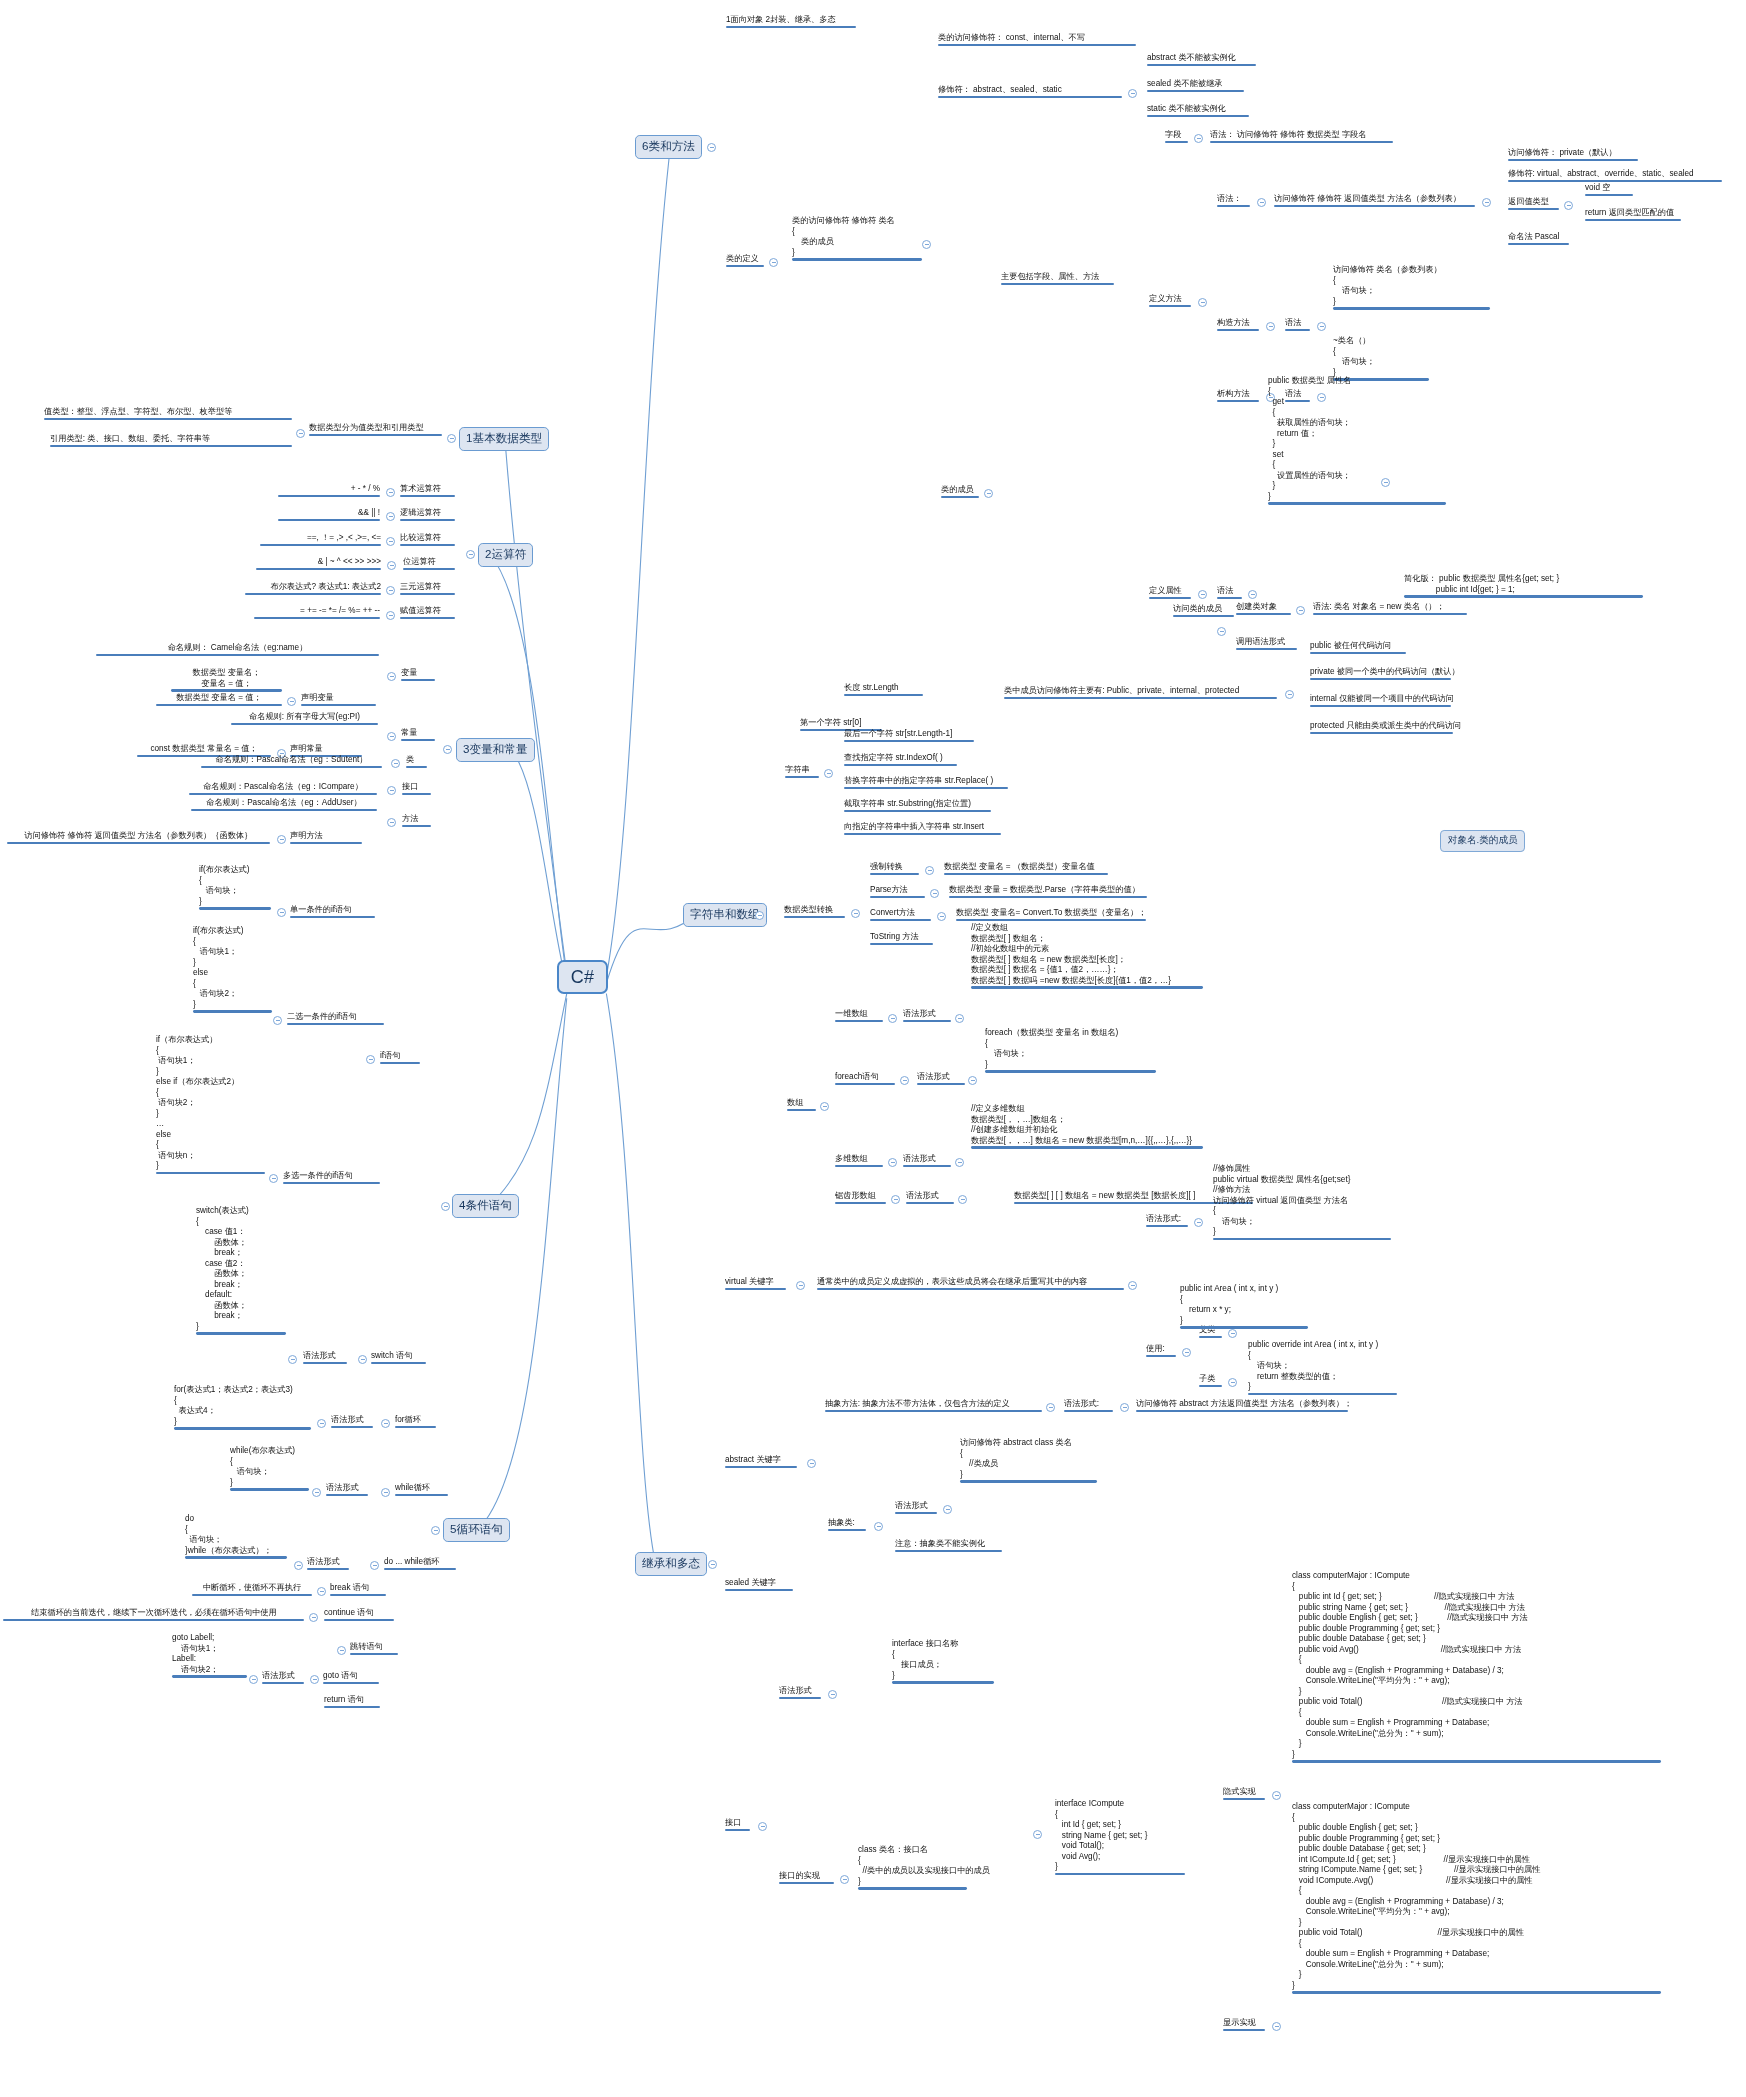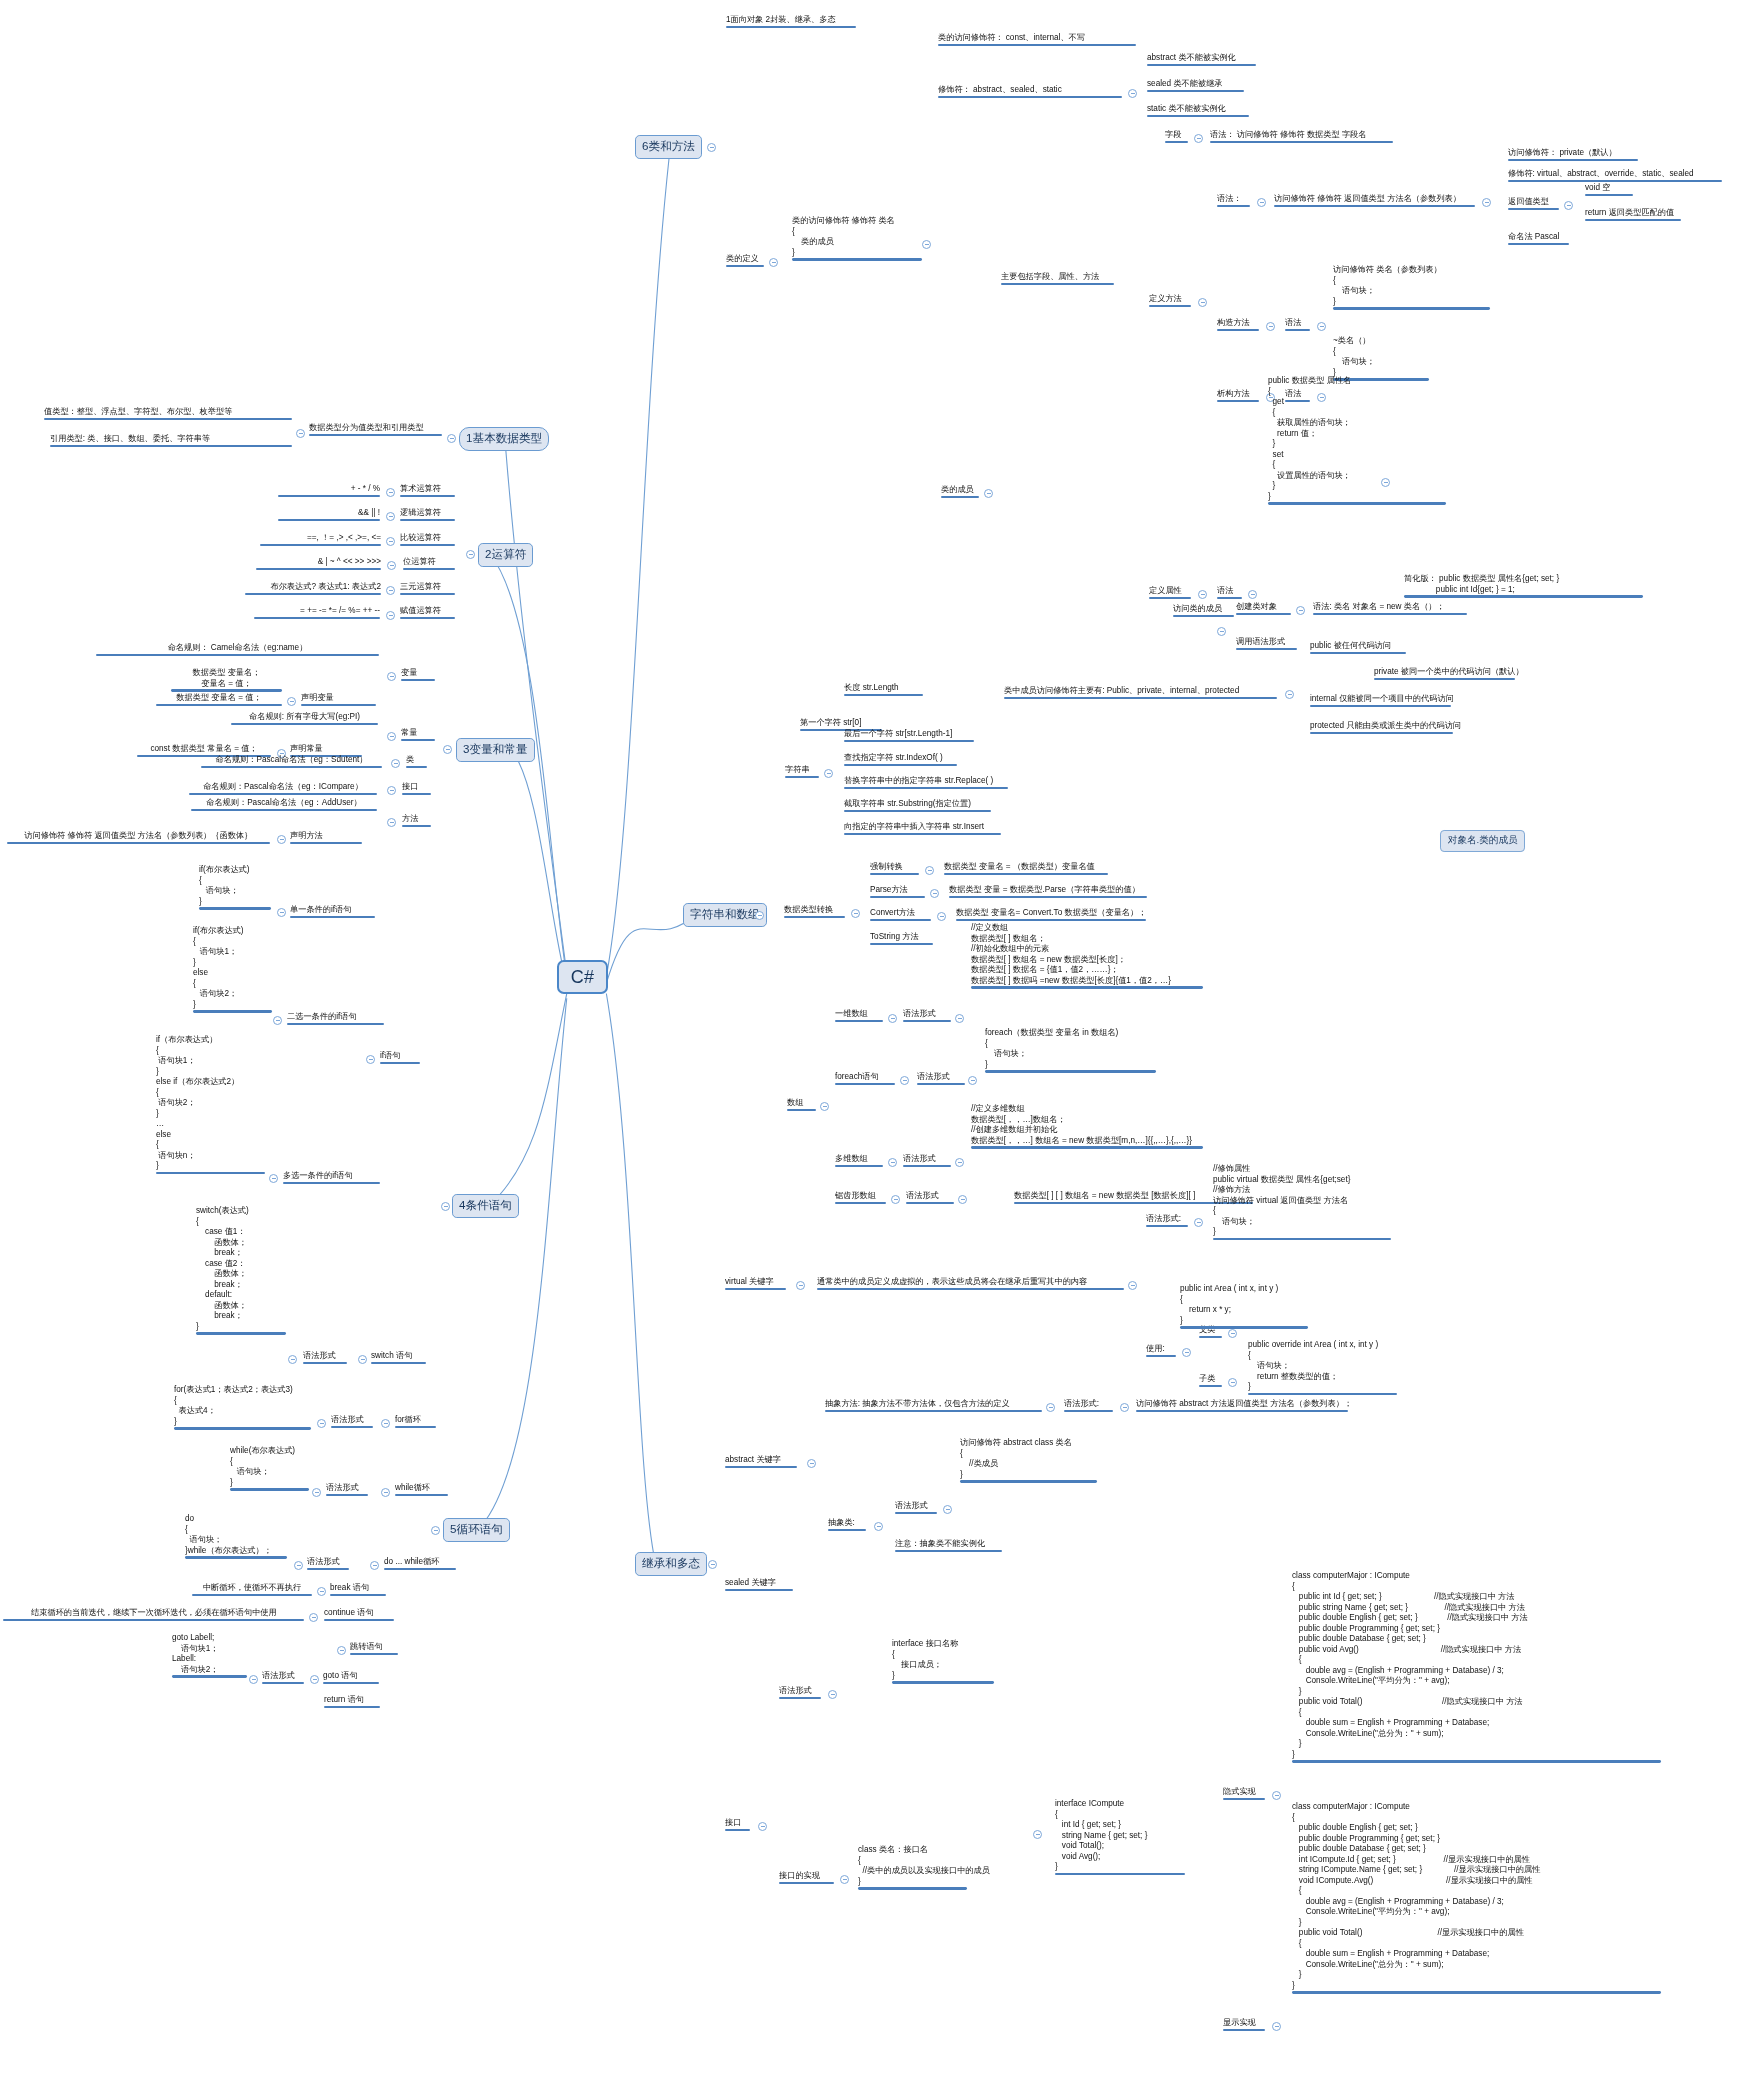--- a/index.html
+++ b/index.html
@@ -104,21 +104,21 @@
     <path d="M 830,1440 C 805,1350 790,1150 750,1100"></path>
     <path d="M 830,1455 C 800,1600 790,1700 712,1770"></path>
     <path d="M 830,1462 C 800,1750 790,2150 700,2240"></path>
   </g>
 </svg>
 
 <div class="root" style="left:557px; top:960px;">C#</div>
 
 <div class="floatbox" style="left:1440px; top:830px;">对象名.类的成员</div>
 
-<div class="level1" style="left:459px; top:427px;border-radius:10px;">1基本数据类型</div>
+<div class="level1" style="left:459px; top:427px;">1基本数据类型</div>
 <span class="collapse" style="left:447px; top:434px;"></span>
 <div class="node bar sm" style="left:309px; top:423px; width:133px;">数据类型分为值类型和引用类型</div>
 <span class="collapse" style="left:296px; top:429px;"></span>
 <div class="node bar sm" style="left:44px; top:407px; width:248px;">值类型：整型、浮点型、字符型、布尔型、枚举型等</div>
 <div class="node bar sm" style="left:50px; top:434px; width:242px;">引用类型: 类、接口、数组、委托、字符串等</div>
 
 <div class="level1" style="left:478px; top:543px;">2运算符</div>
 <span class="collapse" style="left:466px; top:550px;"></span>
 
 <div class="node bar sm" style="left:400px; top:484px; width:55px;">算术运算符</div>
@@ -373,21 +373,21 @@
 <div class="node bar sm" style="left:1149px; top:604px; width:61px;margin-left:24px;">访问类的成员</div>
 <span class="collapse" style="left:1217px; top:627px;"></span>
 <div class="node bar sm" style="left:1236px; top:602px; width:55px;">创建类对象</div>
 <span class="collapse" style="left:1296px; top:606px;"></span>
 <div class="node bar sm" style="left:1313px; top:602px; width:154px;">语法: 类名 对象名 = new 类名（）；</div>
 <div class="node bar sm" style="left:1236px; top:637px; width:61px;">调用语法形式</div>
 
 <div class="node bar sm" style="left:1004px; top:686px; width:273px;">类中成员访问修饰符主要有: Public、private、internal、protected</div>
 <span class="collapse" style="left:1285px; top:690px;"></span>
 <div class="node bar sm" style="left:1310px; top:641px; width:96px;">public 被任何代码访问</div>
-<div class="node bar sm" style="left:1374px; top:667px; width:141px;">private 被同一个类中的代码访问（默认）</div>
+<div class="node bar sm" style="left:1310px; top:667px; width:141px;">private 被同一个类中的代码访问（默认）</div>
 <div class="node bar sm" style="left:1310px; top:694px; width:141px;">internal 仅能被同一个项目中的代码访问</div>
 <div class="node bar sm" style="left:1310px; top:721px; width:143px;">protected 只能由类或派生类中的代码访问</div>
 
 <div class="level1" style="left:683px; top:903px;">字符串和数组</div>
 <span class="collapse" style="left:755px; top:911px;"></span>
 
 <div class="node bar sm" style="left:785px; top:765px; width:34px;">字符串</div>
 <span class="collapse" style="left:824px; top:769px;"></span>
 <div class="node bar sm" style="left:844px; top:683px; width:79px;">长度 str.Length</div>
 <div class="node bar sm" style="left:800px; top:706px; width:82px;margin-top:12px;">第一个字符 str[0]</div>

